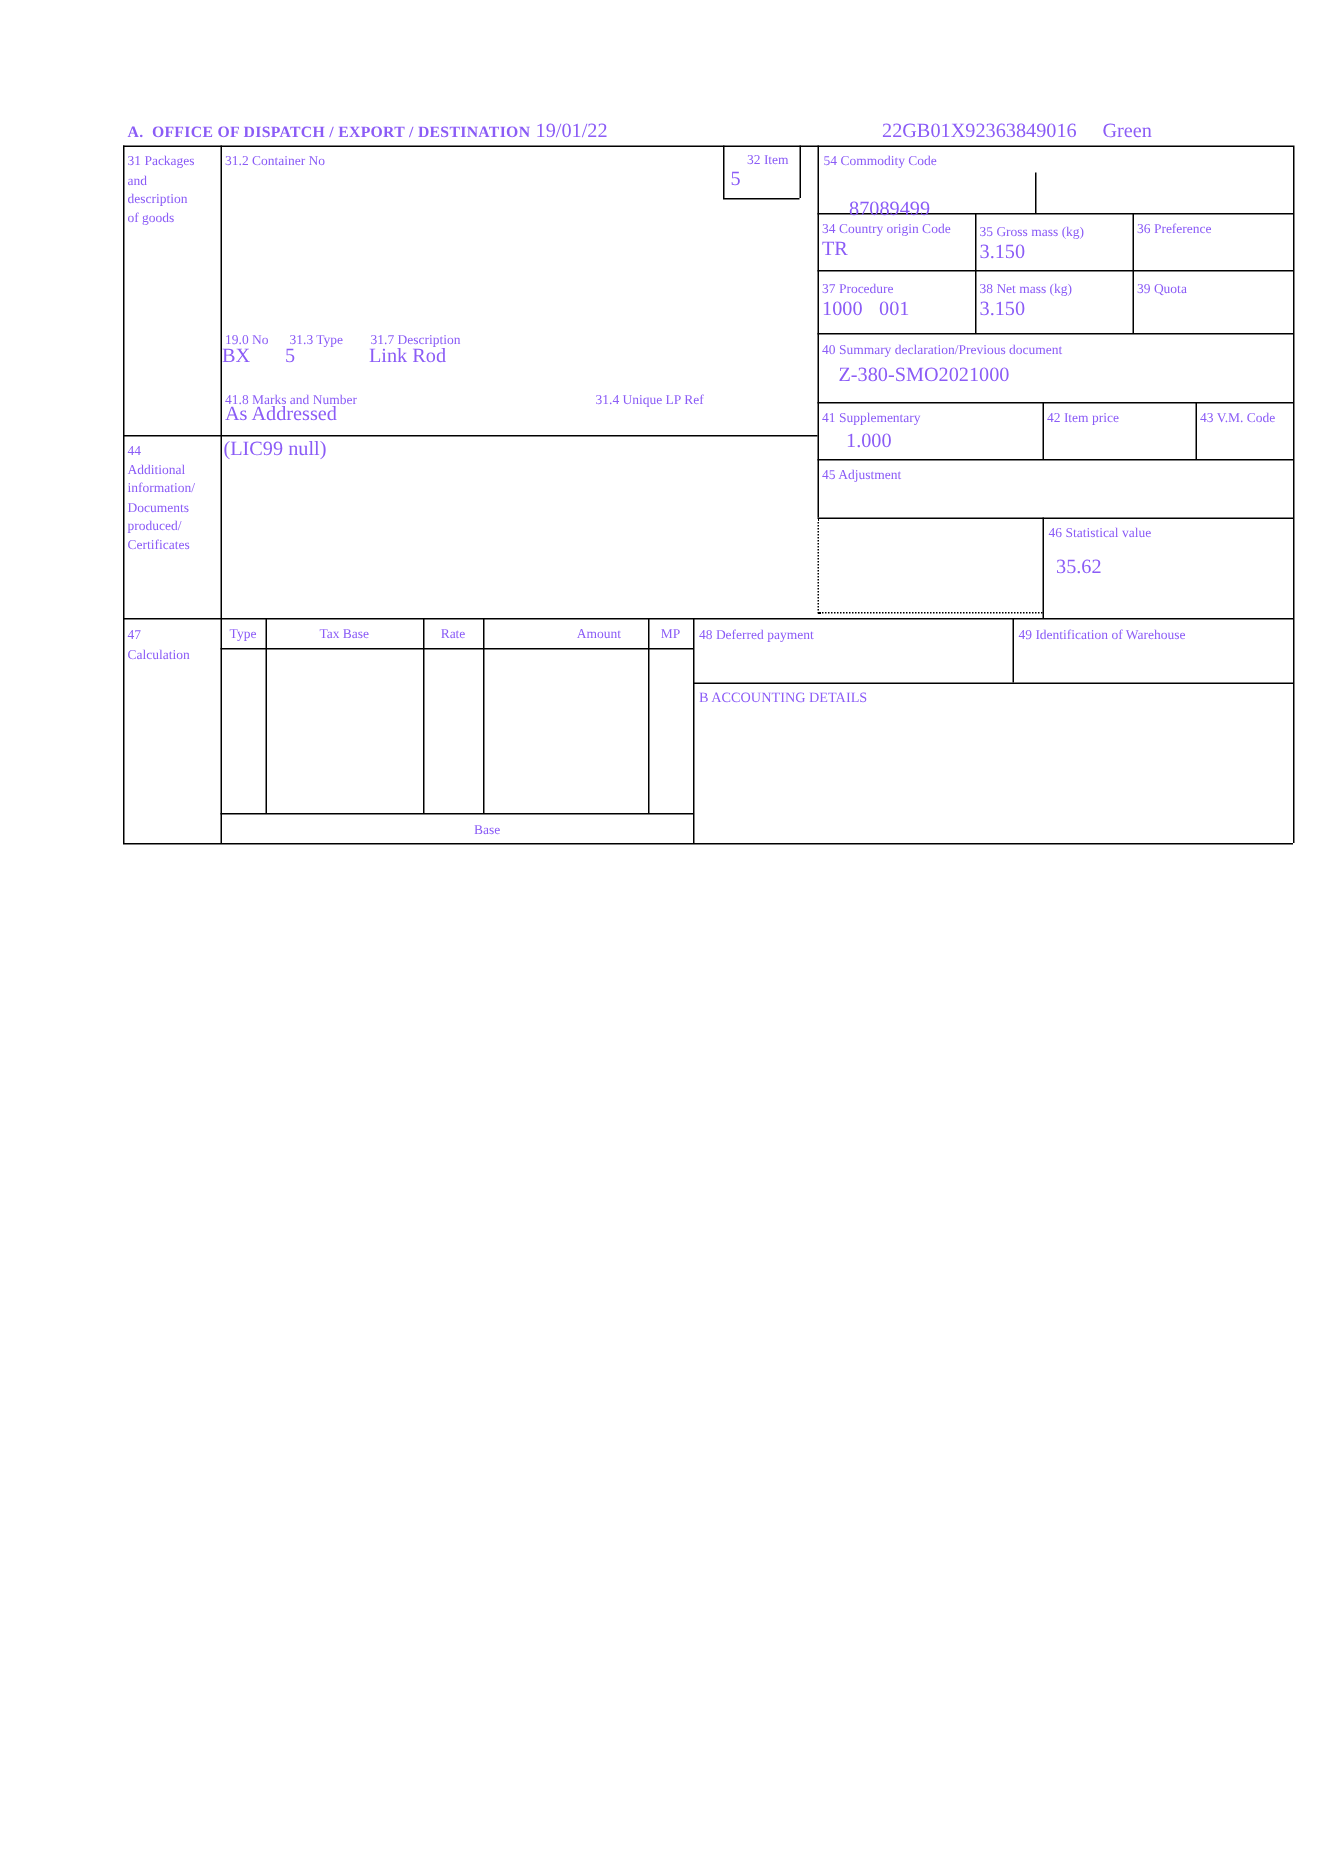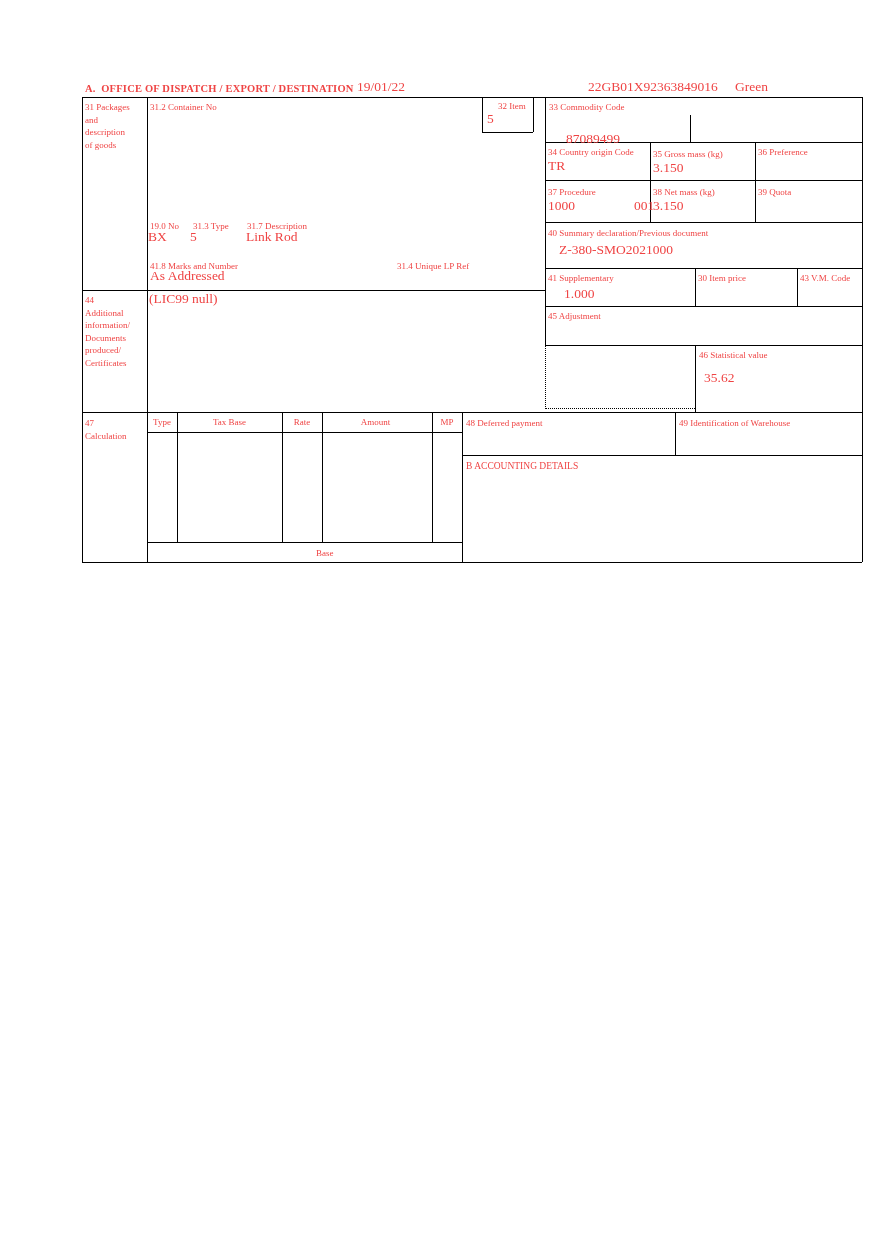--- a/index.html
+++ b/index.html
@@ -1,27 +1,27 @@
 <!DOCTYPE html>
 <html><head>
 <meta charset="utf-8">
 <style>
   html,body{margin:0;padding:0;background:#fff;}
-  .page{position:relative;width:882px;height:1250px;background:#ffffff;color:#ef4444;
+  .page{position:relative;width:882px;height:1250px;background:#ffffff;color:#8b5cf6;
         font-family:"Liberation Serif","DejaVu Serif",serif;overflow:hidden;}
   .hl{position:absolute;height:1px;background:#000;}
   .vl{position:absolute;width:1px;background:#000;}
   .hld{position:absolute;height:0;border-top:1px dotted #000;}
   .vld{position:absolute;width:0;border-left:1px dotted #000;}
   .lbl{position:absolute;font-size:9px;line-height:1.4;white-space:pre-line;}
   .val{position:absolute;font-size:13.5px;line-height:1.1;white-space:pre;}
   .hdr{position:absolute;font-size:13.5px;white-space:pre;}
   .office{position:absolute;font-size:10.5px;font-weight:bold;letter-spacing:.2px;white-space:pre;}
   .th{position:absolute;font-size:9px;text-align:center;}
-  .thr{text-align:center;padding-right:18px;box-sizing:border-box;padding-left:15px;}
+  .thr{text-align:right;padding-right:18px;box-sizing:border-box;padding-left:15px;}
   .b{font-weight:normal;}
 </style>
 </head>
 <body>
 
 <div class="page">
 
   <div class="office" style="left:85px;top:83px">A.  OFFICE OF DISPATCH / EXPORT / DESTINATION</div>
   <div class="hdr" style="left:357px;top:79px">19/01/22</div>
   <div class="hdr" style="left:588px;top:79px">22GB01X92363849016</div>
@@ -75,42 +75,42 @@
   <div class="val" style="left:148px;top:230px">BX</div>
   <div class="val" style="left:190px;top:230px">5</div>
   <div class="val" style="left:246px;top:230px">Link Rod</div>
   <div class="lbl" style="left:150px;top:260px">41.8 Marks and Number</div>
   <div class="lbl" style="left:397px;top:260px">31.4 Unique LP Ref</div>
   <div class="val" style="left:150px;top:269px">As Addressed</div>
 
   <div class="lbl" style="left:498px;top:100px">32 Item</div>
   <div class="val" style="left:487px;top:112px">5</div>
 
-  <div class="lbl" style="left:549px;top:101px">33 Commodity Code</div>
+  <div class="lbl" style="left:549px;top:101px">54 Commodity Code</div>
   <div class="val" style="left:566px;top:132px">87089499</div>
 
   <div class="lbl" style="left:548px;top:146px">34 Country origin Code</div>
   <div class="val" style="left:548px;top:159px">TR</div>
   <div class="lbl" style="left:653px;top:148px">35 Gross mass (kg)</div>
   <div class="val" style="left:653px;top:161px">3.150</div>
   <div class="lbl" style="left:758px;top:146px">36 Preference</div>
 
   <div class="lbl" style="left:548px;top:186px">37 Procedure</div>
   <div class="val" style="left:548px;top:199px">1000</div>
-  <div class="val" style="left:634px;top:199px">001</div>
+  <div class="val" style="left:586px;top:199px">001</div>
   <div class="lbl" style="left:653px;top:186px">38 Net mass (kg)</div>
   <div class="val" style="left:653px;top:199px">3.150</div>
   <div class="lbl" style="left:758px;top:186px">39 Quota</div>
 
   <div class="lbl" style="left:548px;top:227px">40 Summary declaration/Previous document</div>
   <div class="val" style="left:559px;top:243px">Z-380-SMO2021000</div>
 
   <div class="lbl" style="left:548px;top:272px">41 Supplementary</div>
   <div class="val" style="left:564px;top:287px">1.000</div>
-  <div class="lbl" style="left:698px;top:272px">30 Item price</div>
+  <div class="lbl" style="left:698px;top:272px">42 Item price</div>
   <div class="lbl" style="left:800px;top:272px">43 V.M. Code</div>
 
   <div class="lbl" style="left:85px;top:294px;width:58px">44
 Additional
 information/
 Documents
 produced/
 Certificates</div>
   <div class="val" style="left:149px;top:292px">(LIC99 null)</div>
 

